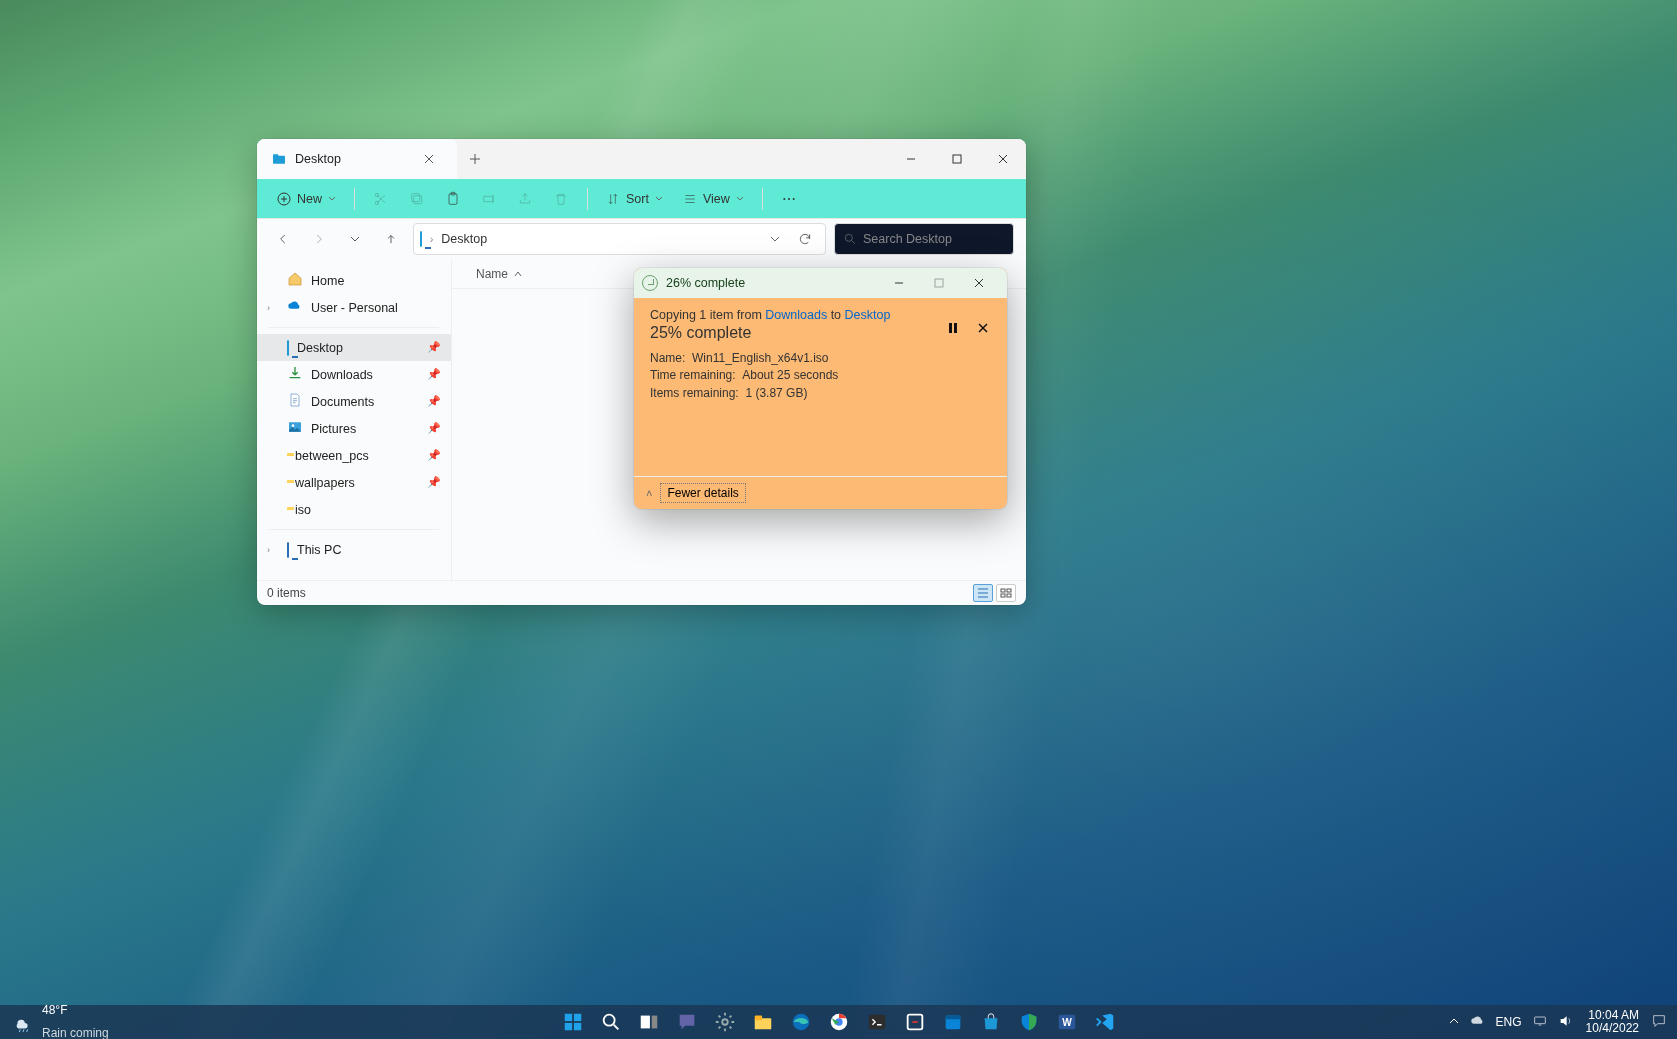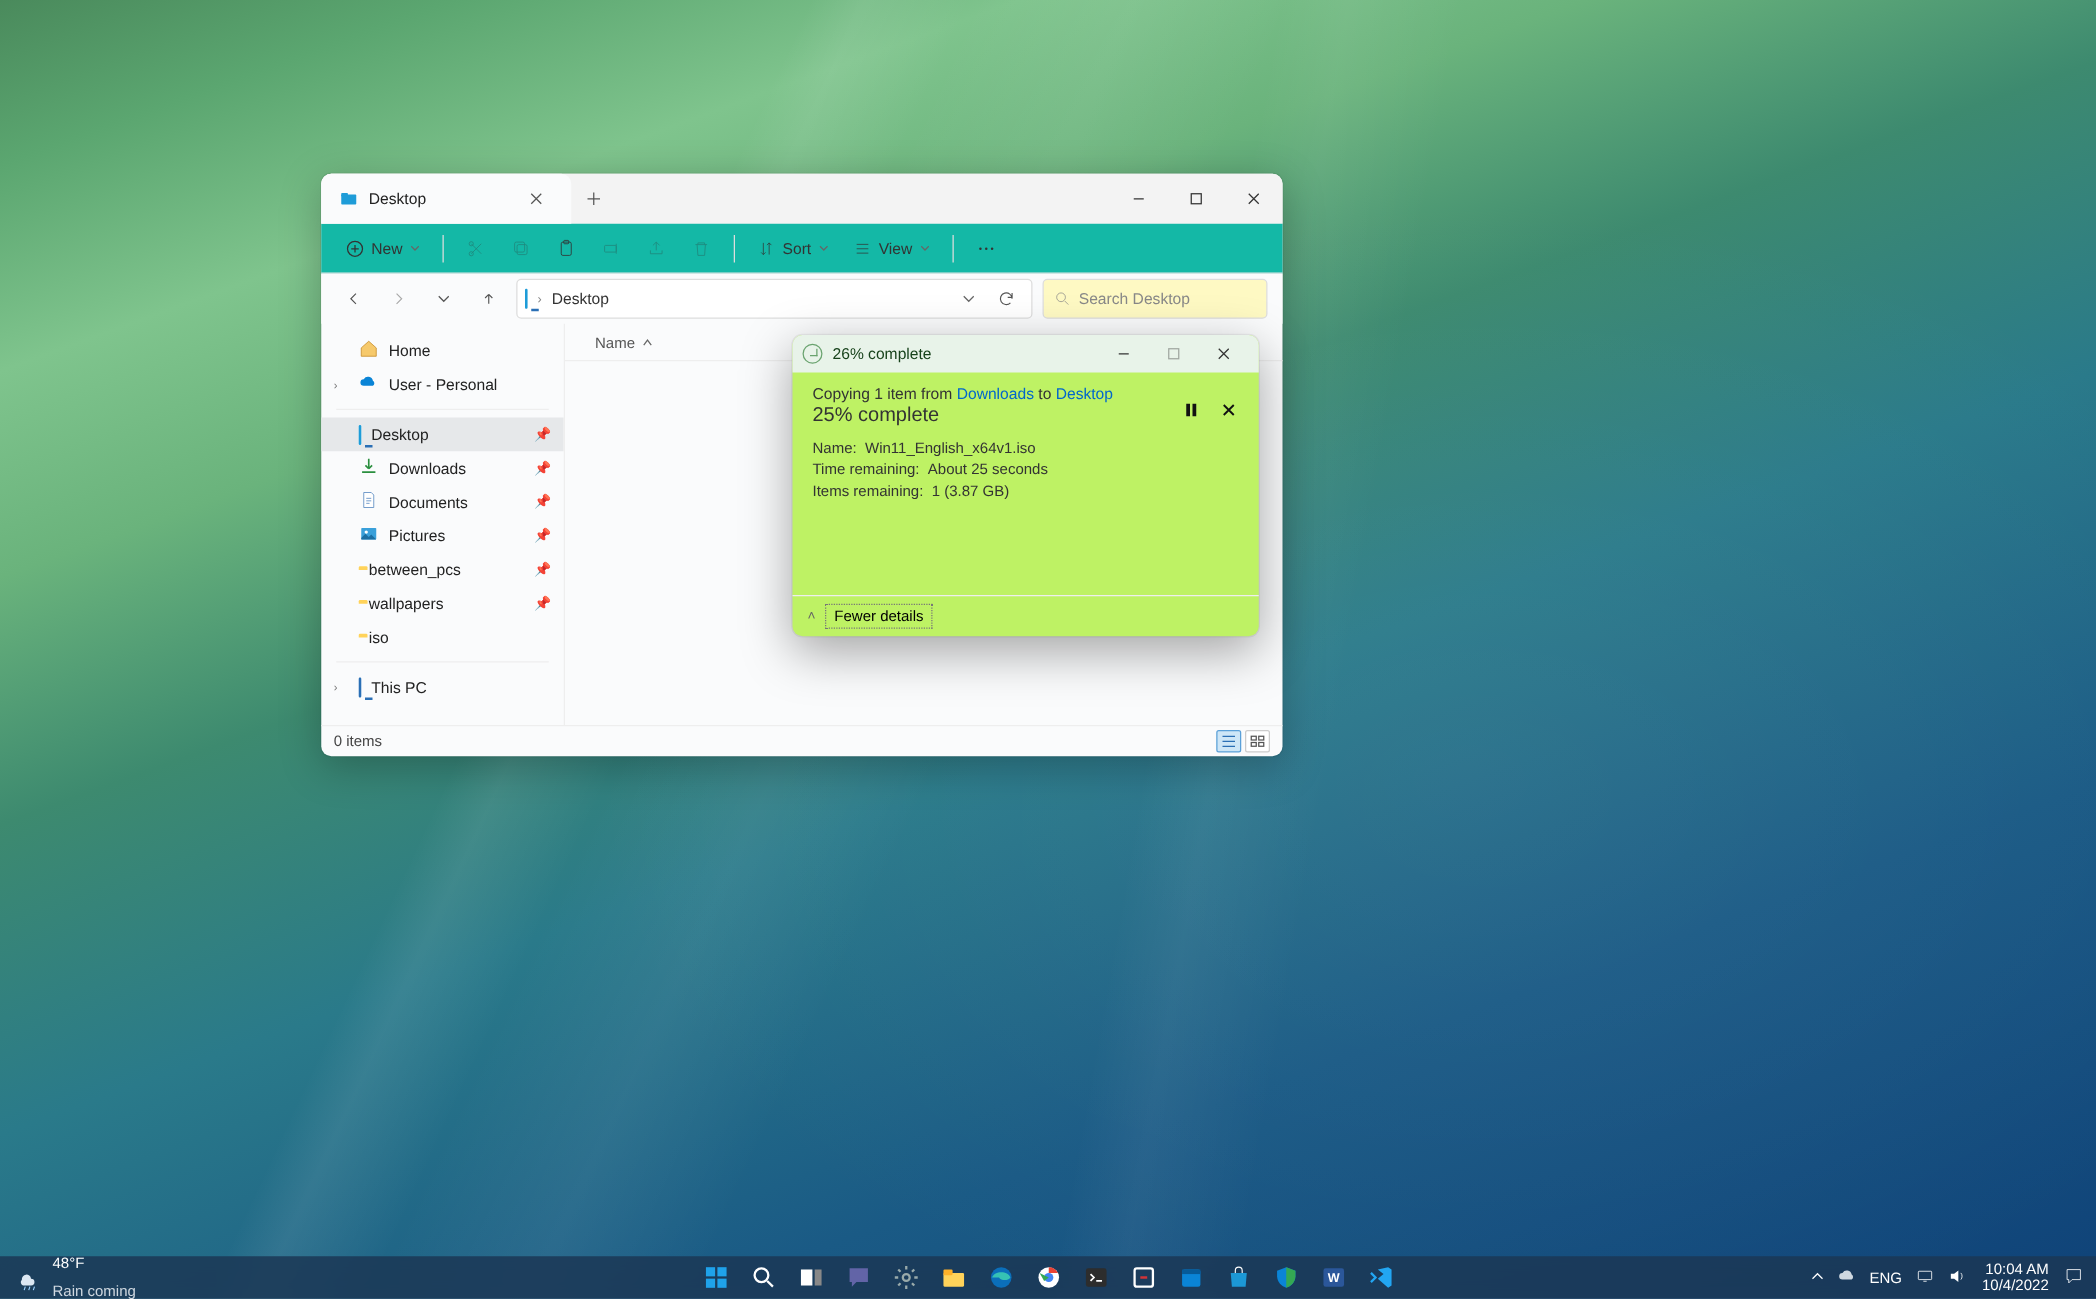--- a/index.html
+++ b/index.html
@@ -23,51 +23,51 @@
   display:flex; flex-direction:column;
 }
 .titlebar { height:40px; display:flex; align-items:stretch; background:#f3f3f3; border-radius:8px 8px 0 0; }
 .tab { display:flex; align-items:center; gap:8px; padding:0 14px; min-width:200px; background:#fafbfc; border-radius:8px 8px 0 0; position:relative; }
 .tab .ficon { width:16px; height:16px; }
 .tab-title { font-size:12.5px; color:#222; flex:1; }
 .tab-close { width:28px; height:28px; display:grid; place-items:center; border-radius:4px; cursor:pointer; color:#555; }
 .newtab { width:36px; display:grid; place-items:center; color:#555; cursor:pointer; }
 .win-controls { margin-left:auto; display:flex; }
 .win-btn { width:46px; display:grid; place-items:center; color:#333; cursor:pointer; }
-.toolbar { height:40px; display:flex; align-items:center; padding:0 12px; gap:4px; background:#14b8a6; border-bottom:1px solid #e6e6e6; }
+.toolbar { height:40px; display:flex; align-items:center; padding:0 12px; gap:4px; background:#5eead4; border-bottom:1px solid #e6e6e6; }
 .tb-btn { height:32px; padding:0 8px; display:flex; align-items:center; gap:6px; border-radius:4px; cursor:pointer; color:#333; font-size:12.5px; }
 .tb-btn.disabled{opacity:.35; pointer-events:none;}
 .tb-sep { width:1px; height:22px; background:#ddd; margin:0 6px; }
 .addrrow { height:40px; display:flex; align-items:center; gap:8px; padding:4px 12px; background:#fafbfc; }
 .nav-btn { width:28px; height:28px; display:grid; place-items:center; border-radius:4px; cursor:pointer; color:#555;}
 .addrbar { flex:1; height:32px; border:1px solid #ddd; border-radius:4px; background:#fff; display:flex; align-items:center; padding:0 6px; gap:8px; font-size:12.5px; color:#333;}
 .addrbar .crumb{display:flex;align-items:center;gap:6px;}
 .addrbar .chev{color:#888;font-size:10px;}
 .addr-right{margin-left:auto;display:flex;gap:2px;}
 .addr-icn{width:28px;height:28px;display:grid;place-items:center;color:#666;cursor:pointer;border-radius:4px;}
-.searchbox { width:180px; height:32px; border:1px solid #ddd; border-radius:4px; background:#fef9c3; display:flex; align-items:center; padding:0 8px; gap:6px; color:#888; font-size:12.5px;}
+.searchbox { width:180px; height:32px; border:1px solid #ddd; border-radius:4px; background:#0f172a; display:flex; align-items:center; padding:0 8px; gap:6px; color:#888; font-size:12.5px;}
 .body { flex:1; display:flex; min-height:0; }
 .sidebar { width:195px; border-right:1px solid #eee; padding:8px 0; overflow:auto; font-size:12.5px;text-align:right; }
 .side-item{ display:flex; align-items:center; gap:8px; height:27px; padding:0 14px 0 30px; cursor:pointer; position:relative; color:#222;}
 .side-item.active{background:#e6e8ea;}
 .side-item .caret{position:absolute;left:10px;color:#777;font-size:9px;}
 .side-item .pin{position:absolute;right:10px;color:#aaa;font-size:11px;}
 .side-sep{height:1px;background:#eee;margin:6px 12px;}
 .content { flex:1; display:flex; flex-direction:column; position:relative; }
 .colhdr{height:30px;display:flex;align-items:center;border-bottom:1px solid #eee;font-size:12px;color:#555;}
 .colhdr .col{padding:0 24px;display:flex;align-items:center;gap:6px;}
 .filearea{flex:1;}
 .status{height:24px;border-top:1px solid #eee;display:flex;align-items:center;padding:12px 10px;font-size:12px;color:#444;justify-content:space-between;}
 .viewsw{display:flex;gap:3px;}
 .vs{width:20px;height:18px;border:1px solid #ccc;border-radius:2px;display:grid;place-items:center;cursor:pointer;background:#fff;}
 .vs.active{background:#cde6f7;border-color:#5aa0d8;}
 
 .copydlg{
   position:absolute; left:634px; top:268px; width:373px; height:241px;
-  background:#bef264; border-radius:8px; box-shadow:0 12px 40px rgba(0,0,0,0.35), 0 0 0 1px rgba(0,0,0,0.06);
+  background:#fdba74; border-radius:8px; box-shadow:0 12px 40px rgba(0,0,0,0.35), 0 0 0 1px rgba(0,0,0,0.06);
   display:flex; flex-direction:column; font-size:12.5px;
 }
 .copy-title{height:30px;display:flex;align-items:center;padding:0 8px;gap:8px;border-radius:8px 8px 0 0;background:#e8f3e9;}
 .copy-title .ct-ico{width:16px;height:16px;border:1.5px solid #6aa36f;border-radius:50%;position:relative;}
 .copy-title .ct-ico::after{content:"";position:absolute;width:5px;height:5px;border-right:1.5px solid #6aa36f;border-bottom:1.5px solid #6aa36f;right:3px;top:3px;}
 .copy-title .txt{flex:1;color:#17421b;}
 .copy-wc{display:flex;}
 .copy-wbtn{width:40px;height:30px;display:grid;place-items:center;cursor:pointer;color:#333;}
 .copy-wbtn.dis{opacity:.4;pointer-events:none;}
 .copy-body{padding:10px 16px 8px;flex:1;}

